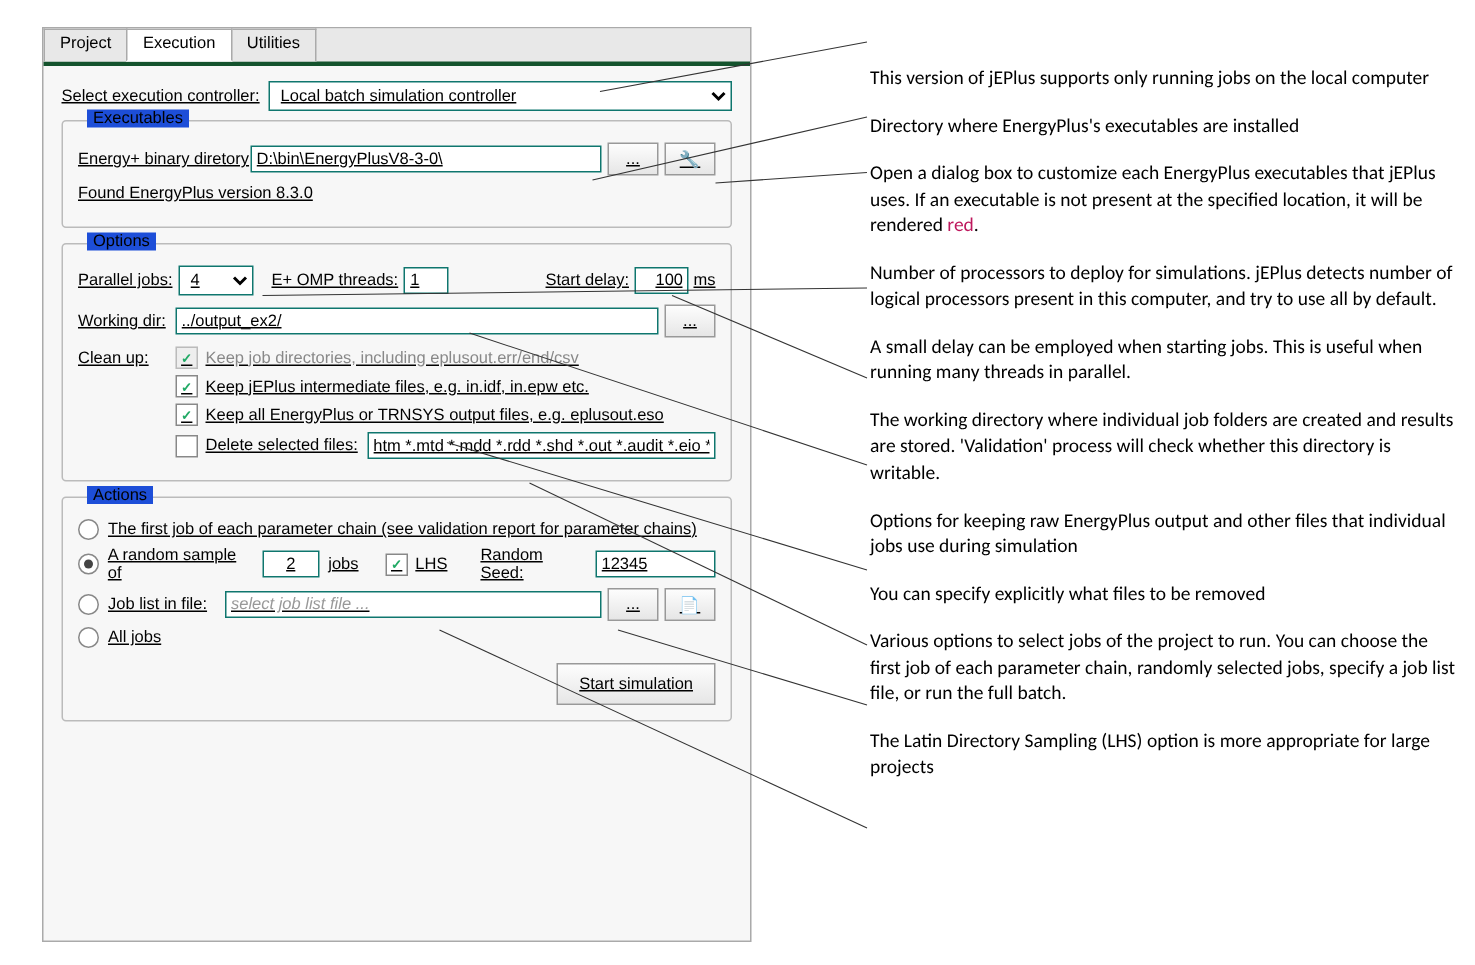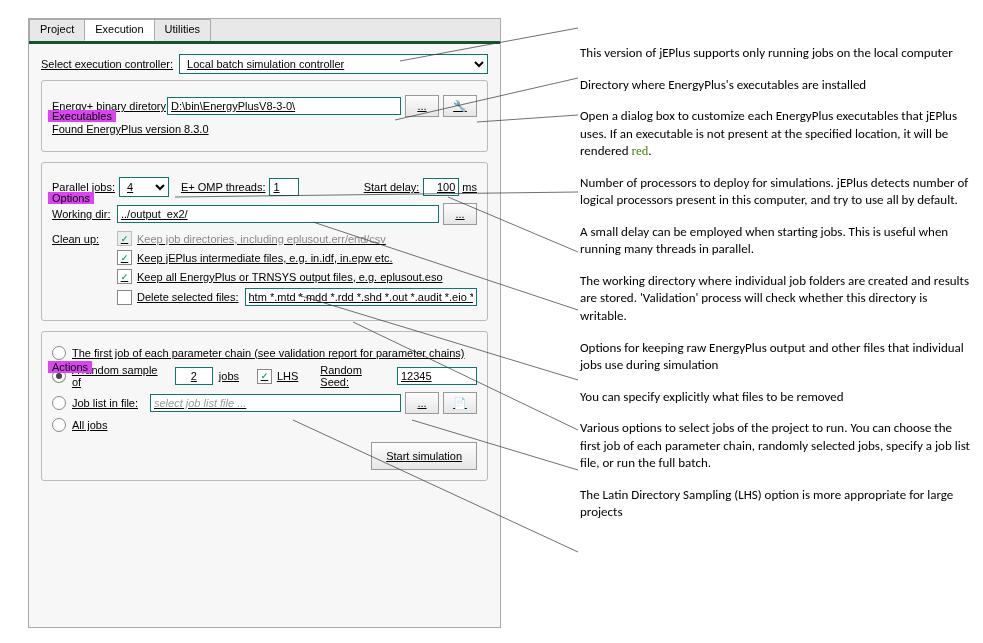--- a/index.html
+++ b/index.html
@@ -70,25 +70,24 @@
 .fieldset {
   border: 1px solid #bbb;
   border-radius: 3px;
   padding: 8px 10px 10px 10px;
   margin-bottom: 10px;
   position: relative;
 }
 .fieldset .legend {
   position: absolute;
   top: -8px;
-  left: 6px;
-  background: #d946ef;
+  left: 16px;
+  background: #1d4ed8;
   padding: 0 4px;
   font-size: 11px;
-  margin-top: 37px;
 }
 .btn {
   border: 1px solid #999;
   background: linear-gradient(#fdfdfd,#e6e6e6);
   height: 20px;
   min-width: 24px;
   display: inline-flex;
   align-items: center;
   justify-content: center;
   cursor: pointer;
@@ -128,21 +127,21 @@
   position: absolute;
   left: 580px;
   top: 18px;
   width: 390px;
   font-family: Calibri, Arial, sans-serif;
   font-size: 13px;
   line-height: 1.35;
   margin-top: 26px;
 }
 .anno { margin-bottom: 14px; }
-.red { color: #4d7c0f; font-family: Liberation Serif, serif; }
+.red { color: #be185d; }
 svg.lines {
   position: absolute;
   left: 0; top: 0;
   width: 983px; height: 643px;
   pointer-events: none;
 }
 svg.lines line { stroke:#333; stroke-width:0.7; }
 </style>
 </head>
 <body>

